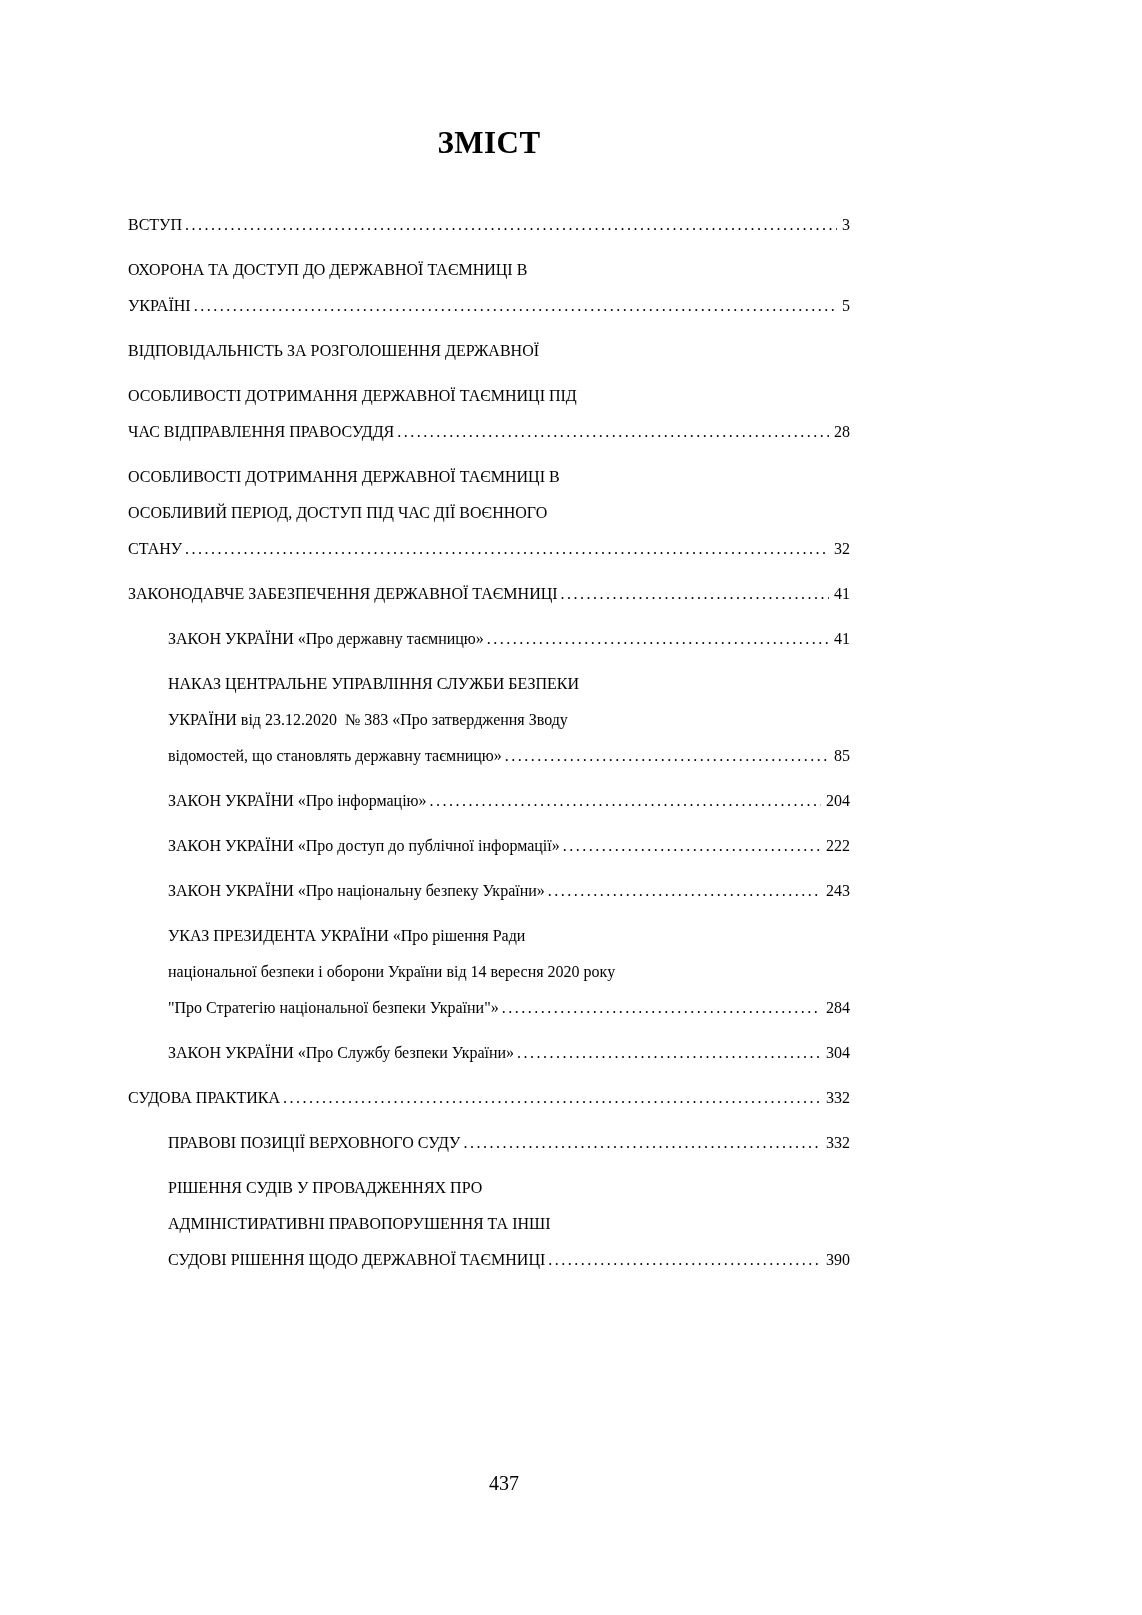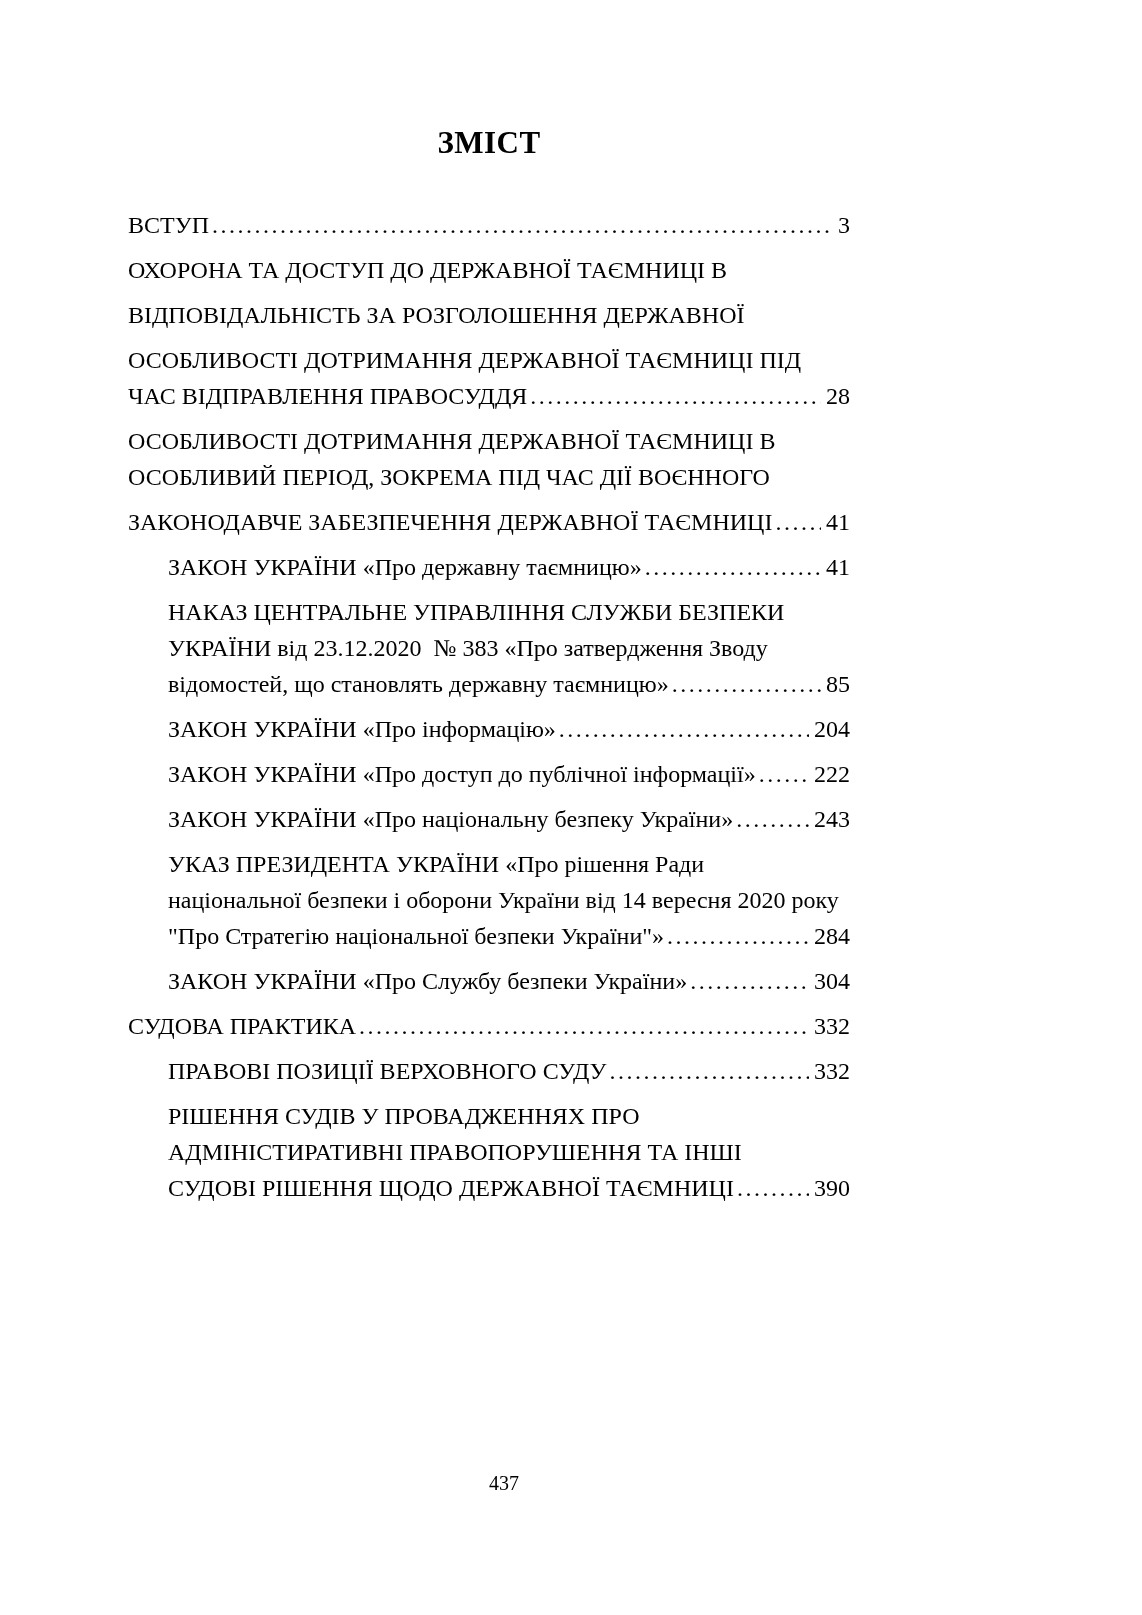--- a/index.html
+++ b/index.html
@@ -19,21 +19,21 @@
     overflow: hidden;
   }
   .toc-title {
     margin: 0 0 46px 0;
     text-align: center;
     font-size: 31px;
     font-weight: bold;
     letter-spacing: 0.5px;
   }
   .toc-list {
-    font-size: 24px;
+    font-size: 16px;
     line-height: 36px;
   }
   .toc-entry { margin-bottom: 9px; }
   .toc-entry.level-1 { padding-left: 40px; }
   
   .toc-entry:nth-child(16) { margin-bottom: 0; }
   .toc-entry:last-child { margin-bottom: 0; }
   .entry-line { white-space: pre; }
   .entry-line.last {
     display: flex;
@@ -73,35 +73,45 @@
   <div class="toc-list">
       <div class="toc-entry level-0">
         <div class="entry-line last">
           <span class="line-text">ВСТУП</span>
           <span class="dots"></span>
           <span class="page-num">3</span>
         </div>
       </div>
       <div class="toc-entry level-0">
         <div class="entry-line">ОХОРОНА ТА ДОСТУП ДО ДЕРЖАВНОЇ ТАЄМНИЦІ В</div>
+        <div class="entry-line last">
+          <span class="line-text">УКРАЇНІ</span>
+          <span class="dots"></span>
+          <span class="page-num">5</span>
+        </div>
       </div>
       <div class="toc-entry level-0">
         <div class="entry-line">ВІДПОВІДАЛЬНІСТЬ ЗА РОЗГОЛОШЕННЯ ДЕРЖАВНОЇ</div>
       </div>
       <div class="toc-entry level-0">
         <div class="entry-line">ОСОБЛИВОСТІ ДОТРИМАННЯ ДЕРЖАВНОЇ ТАЄМНИЦІ ПІД</div>
         <div class="entry-line last">
           <span class="line-text">ЧАС ВІДПРАВЛЕННЯ ПРАВОСУДДЯ</span>
           <span class="dots"></span>
           <span class="page-num">28</span>
         </div>
       </div>
       <div class="toc-entry level-0">
         <div class="entry-line">ОСОБЛИВОСТІ ДОТРИМАННЯ ДЕРЖАВНОЇ ТАЄМНИЦІ В</div>
-        <div class="entry-line">ОСОБЛИВИЙ ПЕРІОД, ЗОКРЕМА ПІД ЧАС ДІЇ ВОЄННОГО</div>
+        <div class="entry-line">ОСОБЛИВИЙ ПЕРІОД, ДОСТУП ПІД ЧАС ДІЇ ВОЄННОГО</div>
+        <div class="entry-line last">
+          <span class="line-text">СТАНУ</span>
+          <span class="dots"></span>
+          <span class="page-num">32</span>
+        </div>
       </div>
       <div class="toc-entry level-0">
         <div class="entry-line last">
           <span class="line-text">ЗАКОНОДАВЧЕ ЗАБЕЗПЕЧЕННЯ ДЕРЖАВНОЇ ТАЄМНИЦІ</span>
           <span class="dots"></span>
           <span class="page-num">41</span>
         </div>
       </div>
       <div class="toc-entry level-1">
         <div class="entry-line last">

